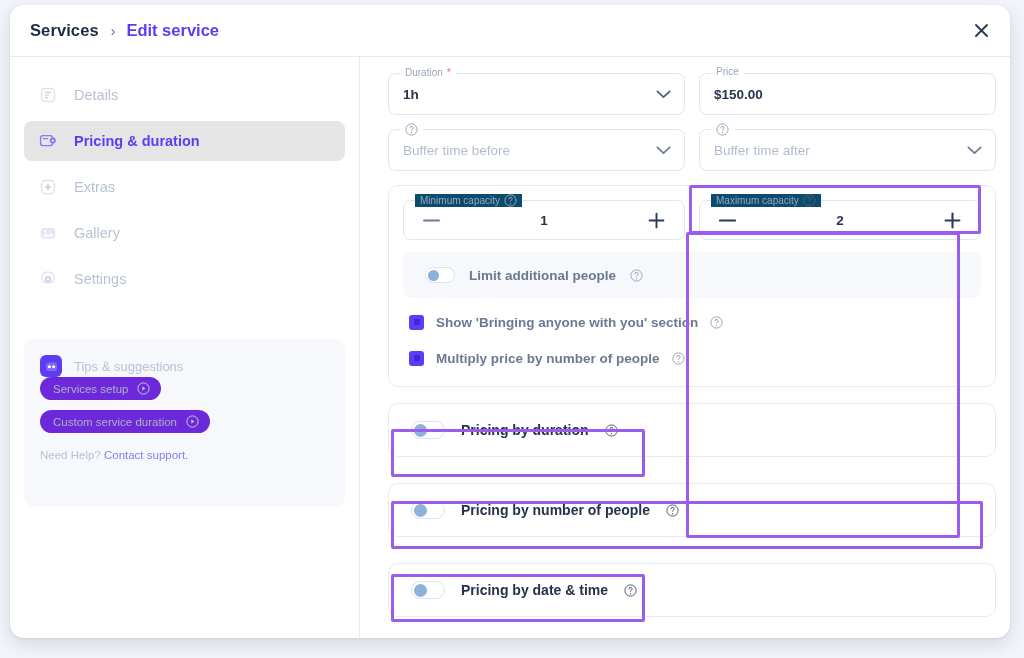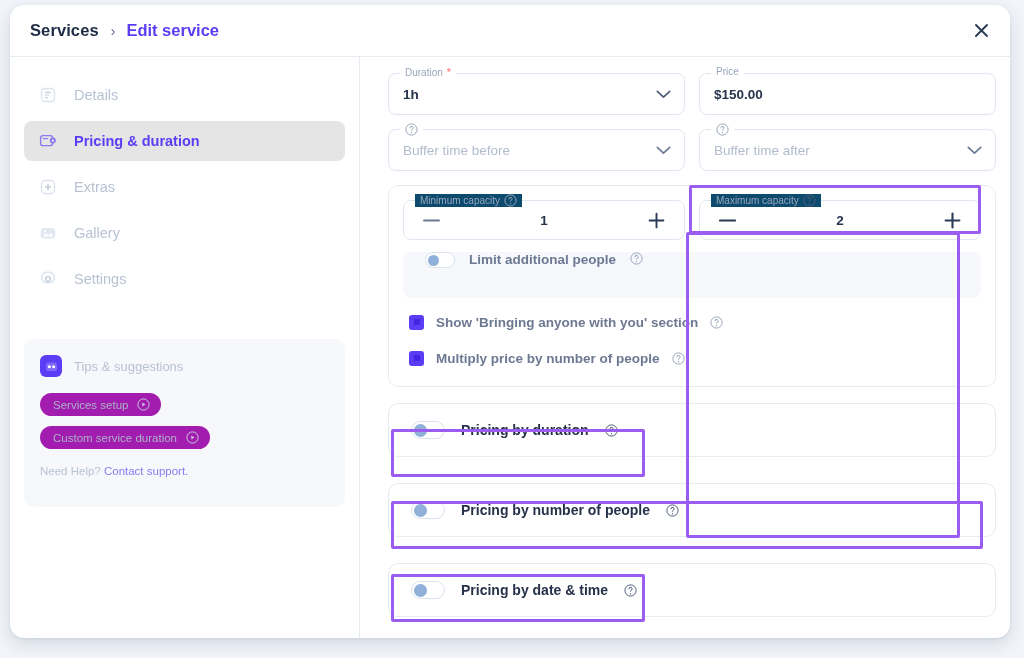--- a/index.html
+++ b/index.html
@@ -86,31 +86,31 @@
   .nav-icon { width: 20px; height: 20px; flex-shrink: 0; display:block; }
 
   
   .tips {
     margin-top: 40px;
     background: #f7f8fc;
     border-radius: 10px;
     padding: 16px 16px 18px 16px;
     height: 168px;
   }
-  .tips-head { display: flex; align-items: center; gap: 12px; margin-bottom: 16px; }
+  .tips-head { display: flex; align-items: center; gap: 12px; margin-bottom: 0; }
   .tips-logo {
     width: 22px; height: 22px; border-radius: 6px;
     background: #5b3df5;
     display: flex; align-items: center; justify-content: center;
     flex-shrink: 0;
   }
   .tips-title { font-size: 13px; color: #b9c2d2; font-weight: 500; }
   .chip {
     display: inline-flex; align-items: center; gap: 9px;
-    background: #a21caf;
+    background: #6d28d9;
     border-radius: 14px;
     padding: 5px 11px 5px 13px;
     margin-bottom: 10px;
     cursor: pointer;
   }
   .chip-label { font-size: 11.5px; color: #aab4c6; font-weight: 500; }
   .tips-foot { font-size: 11.5px; color: #b9c2d2; margin-top: 6px; }
   .tips-foot .link { color: #8b7af0; }
 
   
@@ -161,21 +161,21 @@
   }
   .stepper .legend { background: #0c4a6e; }
   .step-btn {
     width: 22px; height: 22px;
     display: flex; align-items: center; justify-content: center;
     cursor: pointer;
   }
   .step-val { font-size: 13.5px; color: #28344b; font-weight: 600; }
 
   .limit-row {
-    display: flex; gap: 14px;
+    display: flex; align-items: center; gap: 14px;
     background: #f6f8fc;
     border-radius: 8px;
     height: 46px;
     padding: 0 22px;
     margin-bottom: 14px;
   }
   .limit-label { font-size: 13.5px; color: #6d7992; font-weight: 600; }
 
   .check-row {
     display: flex; align-items: center; gap: 12px;

